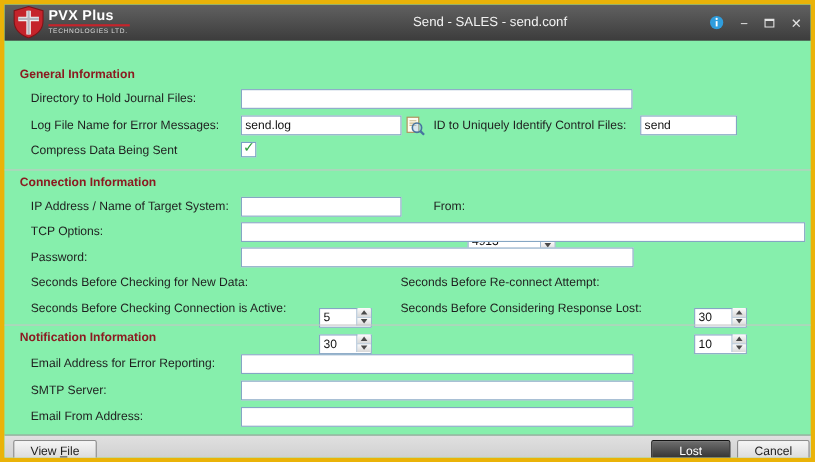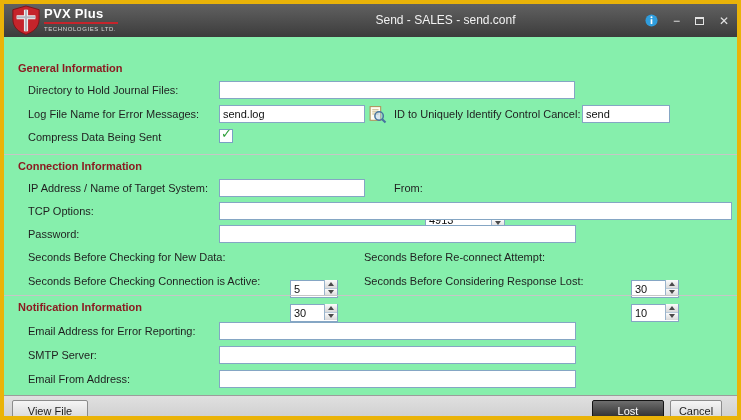--- a/index.html
+++ b/index.html
@@ -95,21 +95,21 @@
   <span class="lbl" style="top:104px">Log File Name for Error Messages:</span>
   <input class="tb" style="left: 215px; top: 101px; width: 146px;" type="text" value="send.log">
   <svg class="browse" viewBox="0 0 18 18">
     <rect x="2" y="1.5" width="10" height="13" fill="#fffdf2" stroke="#b0925c" stroke-width="1"></rect>
     <line x1="4" y1="4.5" x2="10" y2="4.5" stroke="#c9b98b" stroke-width="1"></line>
     <line x1="4" y1="6.5" x2="10" y2="6.5" stroke="#c9b98b" stroke-width="1"></line>
     <line x1="4" y1="8.5" x2="10" y2="8.5" stroke="#c9b98b" stroke-width="1"></line>
     <circle cx="10.5" cy="10.5" r="4" fill="rgba(170,205,235,.45)" stroke="#47749f" stroke-width="1.4"></circle>
     <line x1="13.4" y1="13.4" x2="16.6" y2="16.6" stroke="#47749f" stroke-width="2"></line>
   </svg>
-  <span class="lbl2" style="left:390px;top:104px">ID to Uniquely Identify Control Cancel:</span>
+  <span class="lbl2" style="left:390px;top:104px">ID to Uniquely Identify Control Files:</span>
   <input class="tb" style="left: 578px; top: 101px; width: 88px;" type="text" value="send">
 
   <span class="lbl" style="top:127px">Compress Data Being Sent</span>
   <div class="cb" role="checkbox" aria-checked="true">
     <span class="check">✓</span>
   </div>
 
   <div class="hr" style="top:150px"></div>
 
   <div class="heading" style="top:156px">Connection Information</div>
@@ -194,16 +194,16 @@
 
   <span class="lbl" style="top:345px">SMTP Server:</span>
   <input class="tb" style="left: 215px; top: 342px; width: 357px;" type="text" value="">
 
   <span class="lbl" style="top:369px">Email From Address:</span>
   <input class="tb" style="left: 215px; top: 366px; width: 357px;" type="text" value="">
 
   <div class="footer">
     <button class="btn" style="left:8px;width:76px"><span>View </span><span class="mn">F</span><span>ile</span></button>
     <button class="btn btn-dark" style="left:588px;width:72px">Lost</button>
-    <button class="btn" style="left:666px;width:52px">Cancel</button>
+    <button class="btn" style="left:666px;width:66px">Cancel</button>
   </div>
 
 </div>
 
 </body></html>

